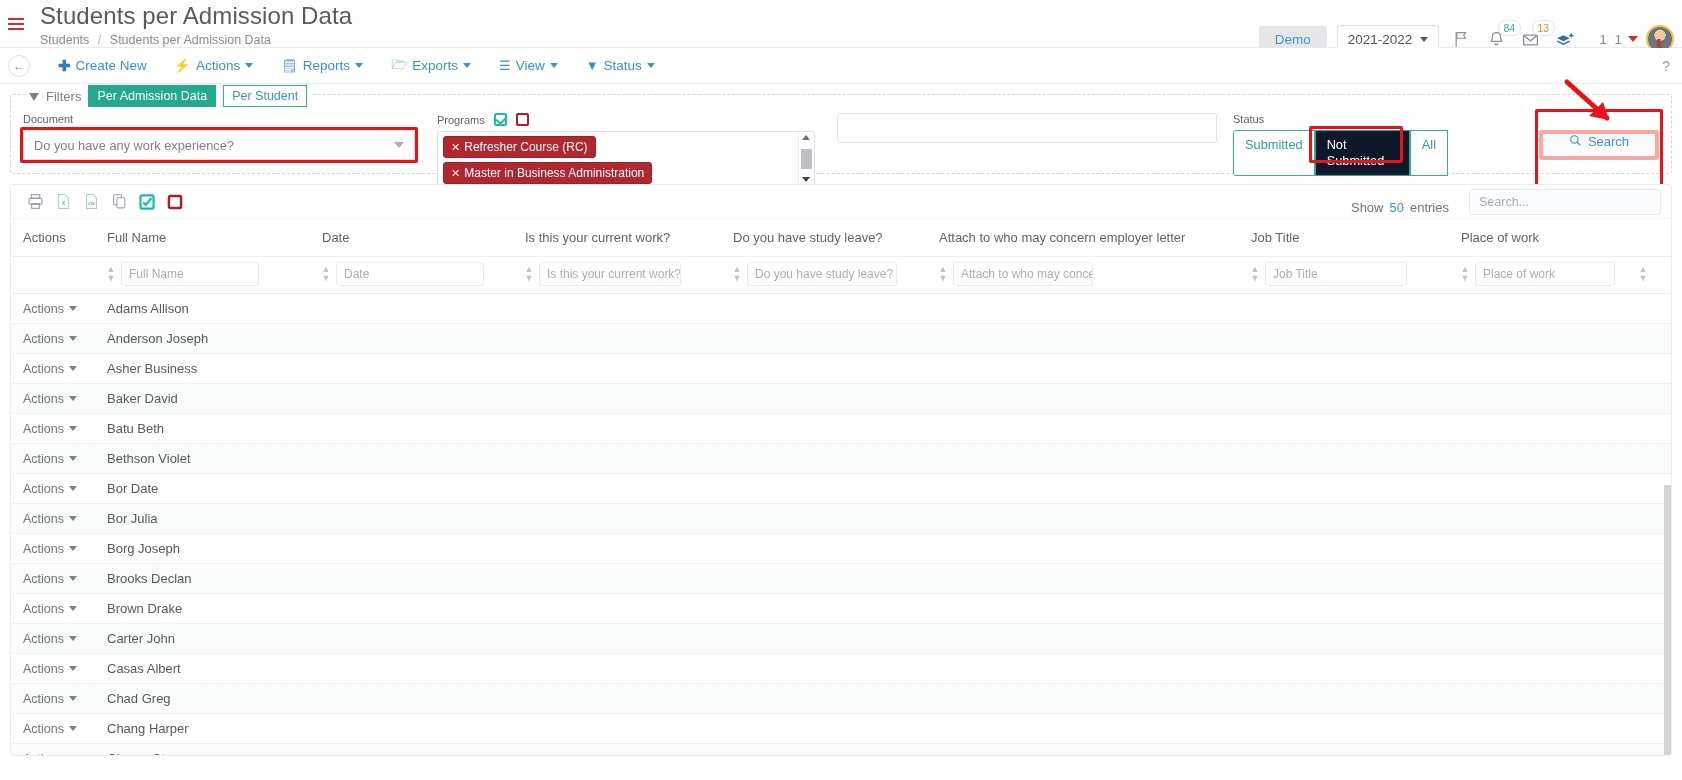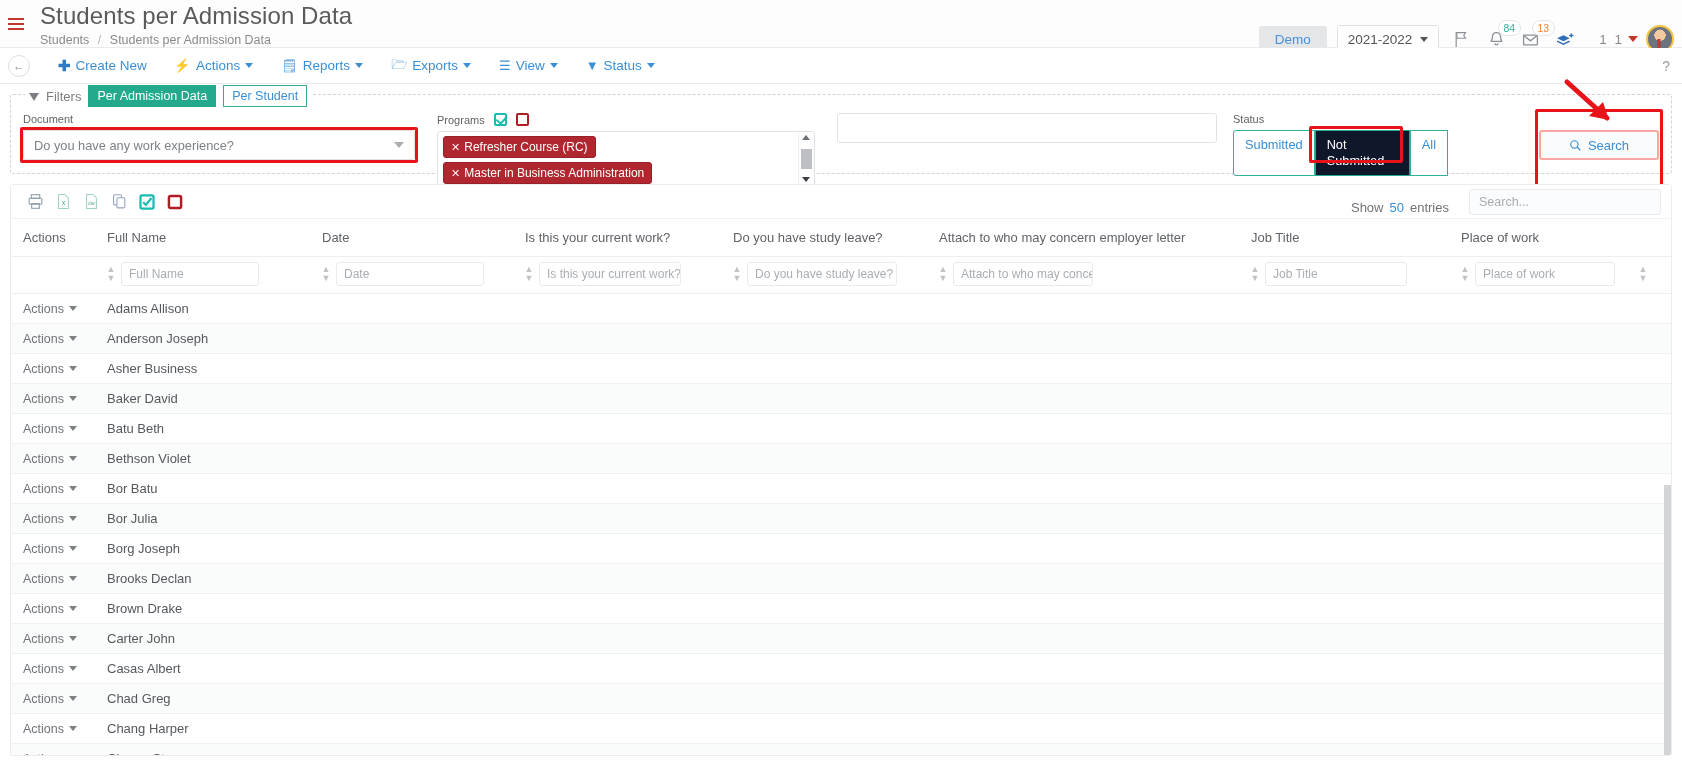--- a/index.html
+++ b/index.html
@@ -195,22 +195,22 @@
     font-size: 12.8px; padding: 6px 11px; border: 1px solid #2eb398;
     background: #fff; color: #3b8fd4; line-height: 16px;
   }
   .sbtn:first-child { border-radius: 3px 0 0 3px; }
   .sbtn:last-child { border-radius: 0 3px 3px 0; }
   .sbtn.on { background: #0f172a; color: #fff; border-color: #24a98c; }
   .rb-status { left: 76px; top: -4px; width: 94px; height: 37px; }
 
   .search-col { position: relative; margin-left: auto; width: 120px; }
   .searchbtn {
-    border: 2px solid #fca5a5; background: #fafbfc; border-radius: 3px;
-    height: 30px; display:flex; align-items:center; justify-content:center;
+    border: 4px solid #fca5a5; background: #fafbfc; border-radius: 3px;
+    height: 30px; display:flex; justify-content:center;
     gap: 6px; font-size: 13px; color: #3b8fd4;
   }
   .rb-search { left: -4px; top: -4px; right: -4px; bottom: -4px; }
   .arrow-svg { position: absolute; left: 24px; top: -35px; }
 
   
   .tablecard {
     margin: 10px 10px 0 10px; background: #fff;
     border: 1px solid #ececec; border-radius: 3px;
     height: 572px; position: relative; overflow: hidden;
@@ -661,21 +661,21 @@
           <td class="body"></td>
           <td class="body"></td>
         </tr>
         <tr>
           <td class="body col-actions" style="padding-left: 12px;">
             <span class="actions-cell">
               <span>Actions</span>
               <i class="caret-sm"></i>
             </span>
           </td>
-          <td class="body">Bor Batu</td>
+          <td class="body">Bor Date</td>
           <td class="body"></td>
           <td class="body"></td>
           <td class="body"></td>
           <td class="body"></td>
           <td class="body"></td>
           <td class="body"></td>
         </tr>
         <tr class="alt">
           <td class="body col-actions" style="padding-left: 12px;">
             <span class="actions-cell">

